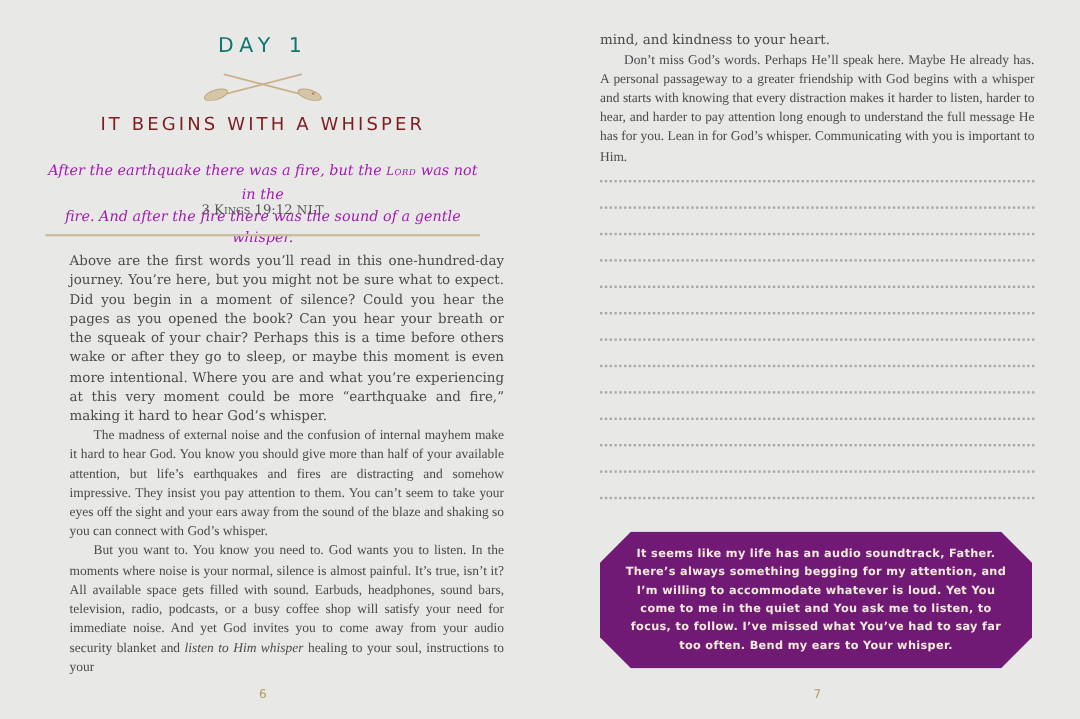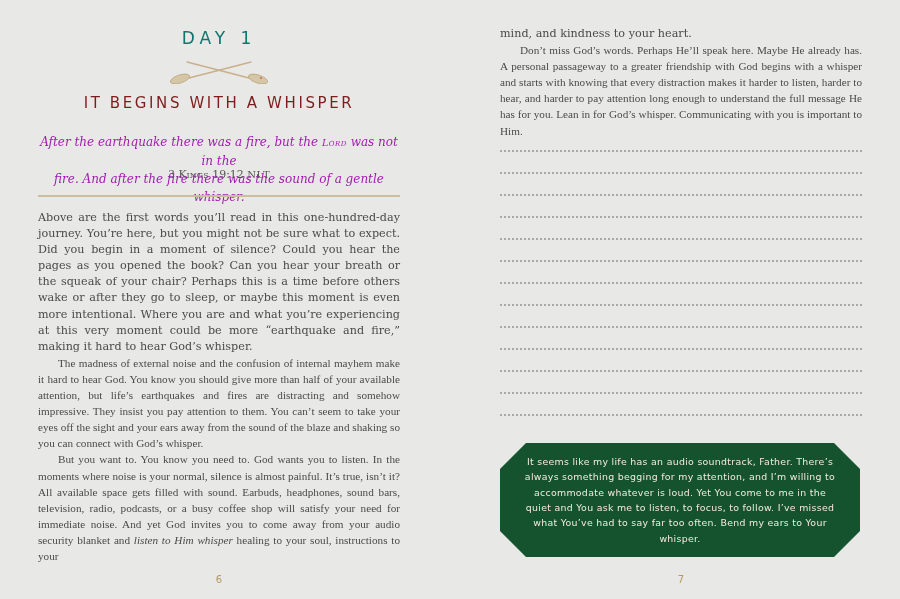--- a/index.html
+++ b/index.html
@@ -43,40 +43,40 @@
     position: absolute; left: 0; width: 362px; top: 195px; height: 1.5px;
     background: #cbbd9e;
   }
   .body-text {
     position: absolute; left: 0; width: 362px;
     font-size: 11.2px; line-height: 16.1px; color: #4a4a4a;
     text-align: justify; margin: 0;
   }
   .body-text p { margin: 0; text-align: justify; }
   .body-text p.indent { text-indent: 20px; font-family: Liberation Serif, serif; }
-  .left-body { top: 210px; }
+  .left-body { top: 210px; margin-left: 20px; }
   .right-body { top: 26px; }
 
   .folio {
     position: absolute; top: 574px; width: 362px; text-align: center;
     font-family: "DejaVu Sans", sans-serif;
     font-size: 10px; color: #b29a5e;
   }
 
   .lines { position: absolute; left: 0; top: 150px; width: 362px; }
   .write-line {
     height: 0; border-bottom: 2px dotted #9a9a9a;
     margin-bottom: 20px; opacity: .8;
   }
 
   .prayer-box {
     position: absolute; left: 0; top: 443px; width: 360px; height: 114px;
-    background: #14532d;
+    background: #701a75;
     clip-path: polygon(26px 0, 334px 0, 360px 26px, 360px 88px, 334px 114px, 26px 114px, 0 88px, 0 26px);
-    display: flex; align-items: center; justify-content: center;
+    display: flex; align-items: center; justify-content: center; font-weight: bold;
   }
   .prayer-text {
     width: 320px; text-align: center;
     font-family: "DejaVu Sans", sans-serif;
     font-size: 9.4px; line-height: 15.4px; color: #f3eadb;
     letter-spacing: .3px;
   }
 </style>
 </head>
 <body>

